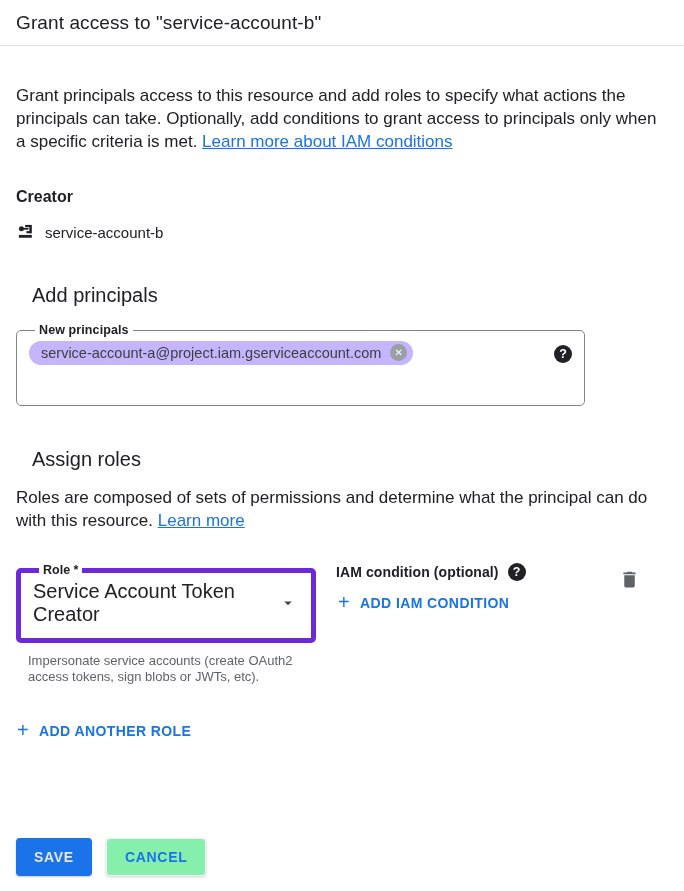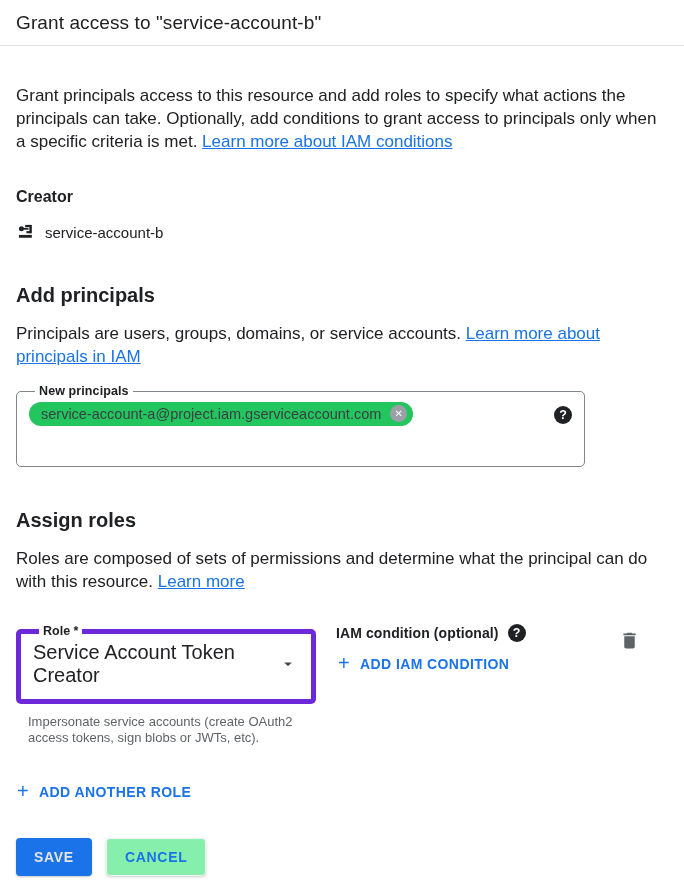--- a/index.html
+++ b/index.html
@@ -48,23 +48,23 @@
   }
   .resource-row {
     display: flex;
     align-items: center;
     gap: 9px;
     margin: 16px 16px 0;
     font-size: 15px;
     color: #202124;
   }
   h2.big-heading {
-    margin: 42px 16px 0;
+    margin: 42px 32px 0;
     font-size: 20px;
-    font-weight: 700;
+    font-weight: 400;
     color: #202124;
   }
   .after-heading { margin-top: 15px !important; }
   fieldset.outlined-field {
     margin: 16px 16px 0;
     width: 569px;
     border: 1px solid #80868b;
     border-radius: 5px;
     padding: 0 12px 12px;
   }
@@ -80,21 +80,21 @@
     display: flex;
     align-items: flex-start;
     justify-content: space-between;
     margin-top: 4px;
     min-height: 52px;
   }
   .chip {
     display: inline-flex;
     align-items: center;
     gap: 9px;
-    background: #22c55e;
+    background: #c4b5fd;
     border-radius: 14px;
     padding: 3px 6px 4px 12px;
     font-size: 14.5px;
     color: #3c4043;
     cursor: default;
   }
   .chip-remove {
     width: 17px; height: 17px;
     border-radius: 50%;
     background: #9aa0a6;
@@ -250,21 +250,20 @@
         <rect x="11" y="3.5" width="6" height="2.6"></rect>
         <rect x="12.5" y="10.9" width="5.5" height="2.6"></rect>
         <rect x="3.5" y="15.5" width="15.5" height="3.4"></rect>
       </svg>
     </span>
     <span>service-account-b</span>
   </div>
 
   <h2 class="big-heading">Add principals</h2>
 
-  <p class="body-text after-heading"><span>Principals are users, groups, domains, or service accounts. </span><a class="link">Learn more about principals in IAM</a></p>
 
   <fieldset class="outlined-field">
     <legend>New principals</legend>
     <div class="principals-body">
       <span class="chip">
         <span>service-account-a@project.iam.gserviceaccount.com</span>
         <span class="chip-remove">✕</span>
       </span>
       <span class="help-icon">?</span>
     </div>

